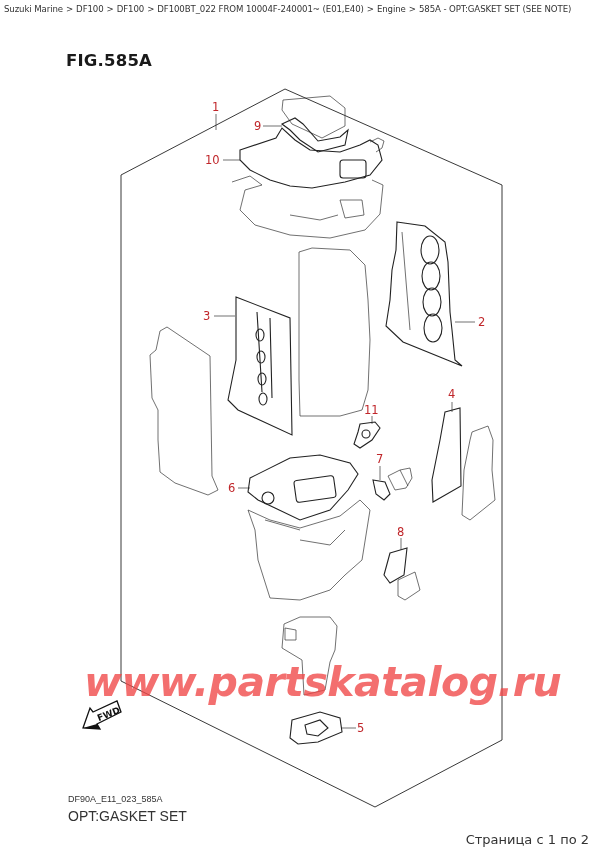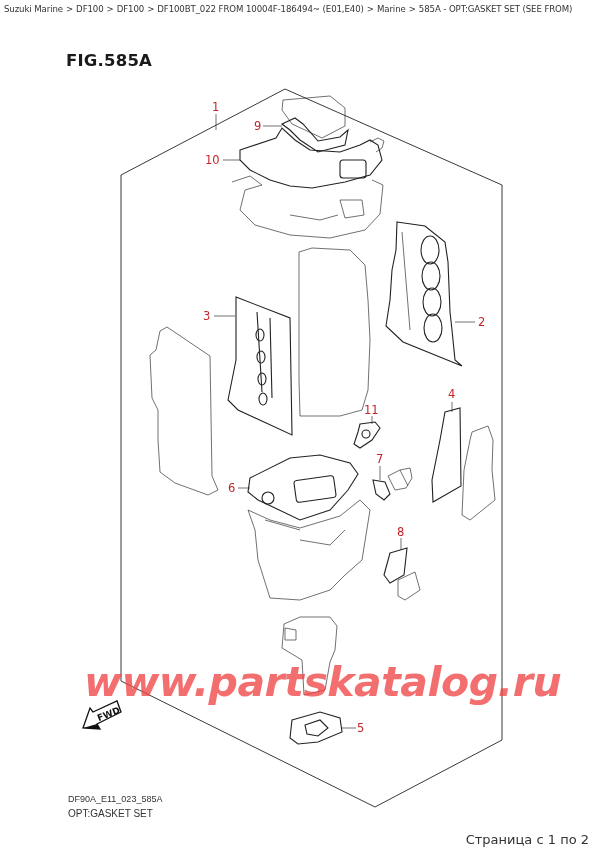--- a/index.html
+++ b/index.html
@@ -11,28 +11,28 @@
     .fig-title { position: absolute; left: 66px; top: 51px; font-size: 16.5px; font-weight: bold; color: #1a1a1a;
                  font-family: "DejaVu Sans", sans-serif; letter-spacing: 0.2px; text-align: center; }
     svg.diagram { position: absolute; left: 0; top: 0; width: 600px; height: 848px; }
     .callout { font-family: "DejaVu Sans", sans-serif; font-size: 11.5px; fill: #c0262a; }
     .ln { fill: none; stroke: #222; stroke-width: 0.9; }
     .ln-thin { fill: none; stroke: #333; stroke-width: 0.7; }
     .gasket { fill: none; stroke: #222; stroke-width: 1.1; }
     .watermark { position: absolute; left: 84px; top: 658px; font-size: 41px; font-weight: bold; font-style: italic;
                  color: rgba(240, 70, 70, 0.78); font-family: "DejaVu Sans", sans-serif; letter-spacing: -0.5px; white-space: nowrap; }
     .footer-code { position: absolute; left: 68px; top: 794px; font-size: 9px; color: #333; font-family: "Liberation Sans", sans-serif; text-align: right; }
-    .footer-name { position: absolute; left: 68px; top: 808px; font-size: 10px; color: #333; font-family: "Liberation Sans", sans-serif; }
+    .footer-name { position: absolute; left: 68px; top: 808px; font-size: 14px; color: #333; font-family: "Liberation Sans", sans-serif; }
     .pager { position: absolute; right: 11px; top: 832px; font-size: 13px; color: #333; }
   </style>
 </head>
 <body>
 
 <div class="breadcrumb">
-  <a>Suzuki Marine</a><span class="sep">&gt;</span><a>DF100</a><span class="sep">&gt;</span><a>DF100</a><span class="sep">&gt;</span><a>DF100BT_022 FROM 10004F-186494~ (E01,E40)</a><span class="sep">&gt;</span><a>Marine</a><span class="sep">&gt;</span><span>585A - OPT:GASKET SET (SEE FROM)</span>
+  <a>Suzuki Marine</a><span class="sep">&gt;</span><a>DF100</a><span class="sep">&gt;</span><a>DF100</a><span class="sep">&gt;</span><a>DF100BT_022 FROM 10004F-240001~ (E01,E40)</a><span class="sep">&gt;</span><a>Engine</a><span class="sep">&gt;</span><span>585A - OPT:GASKET SET (SEE NOTE)</span>
 </div>
 
 <div class="fig-title">FIG.585A</div>
 
 <svg class="diagram" viewBox="0 0 600 848" xmlns="http://www.w3.org/2000/svg">
 
   <polyline class="ln" points="121,175 285,89 502,185 502,740 375,807 121,681 121,175"></polyline>
 
   <line class="ln-thin" x1="216" y1="114" x2="216" y2="130"></line>
 

